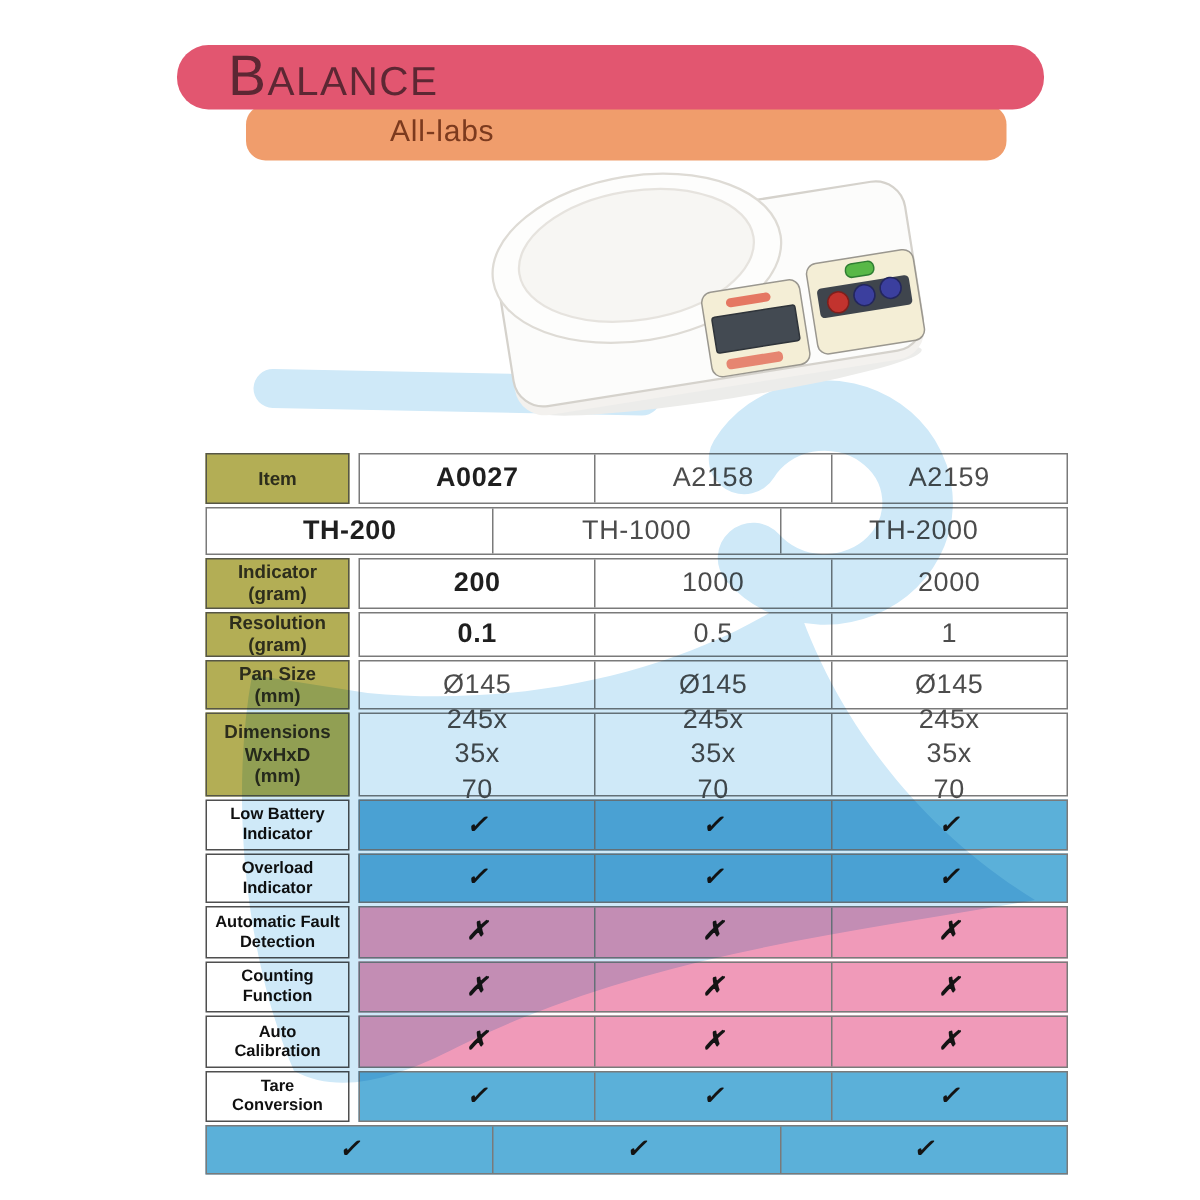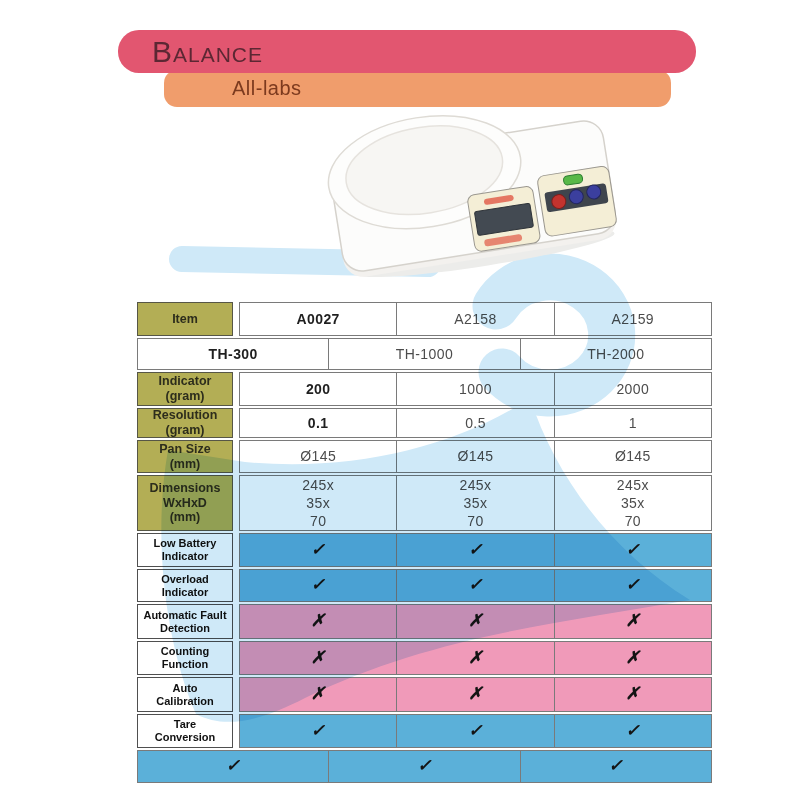--- a/index.html
+++ b/index.html
@@ -3,46 +3,46 @@
 <meta charset="utf-8">
 <style>
   html,body{margin:0;padding:0;background:#ffffff;}
   body{width:800px;height:800px;position:relative;overflow:hidden;
        font-family:"Liberation Sans", sans-serif;}
 
   
   .banner-red{position:absolute;left:118px;top:30px;width:578px;height:43px;
     background:#e25670;border-radius:21px;display:flex;align-items:center;
     padding-left:34px;box-sizing:border-box;z-index:6;}
-  .banner-title{font-variant:small-caps;font-size:30px;letter-spacing:1px;
+  .banner-title{font-variant:small-caps;font-size:38px;letter-spacing:1px;
     color:#5c2733;font-weight:500;}
   .banner-orange{position:absolute;left:164px;top:70px;width:507px;height:37px;
     background:#f09d6c;border-radius:13px;display:flex;align-items:center;
-    padding-left:68px;box-sizing:border-box;z-index:5;}
+    padding-left:96px;box-sizing:border-box;z-index:5;}
   .brand-name{font-size:20px;color:#7c3a1e;font-weight:500;letter-spacing:.5px;}
 
   
   .watermark{position:absolute;left:0;top:0;z-index:2;mix-blend-mode:multiply;
     pointer-events:none;}
 
   
   .scale-photo{position:absolute;left:318px;top:103px;z-index:3;}
 
   
   .spec-table{position:absolute;left:137px;top:302px;width:575px;z-index:1;}
   .trow{display:flex;gap:6px;margin-bottom:2px;}
   .lbl{width:96px;box-sizing:border-box;border:1px solid #565646;
     display:flex;align-items:center;justify-content:center;text-align:center;
     white-space:pre-line;line-height:1.18;}
   .lbl.olive{background:#b3ae55;color:#2d2d1c;font-weight:700;font-size:12.5px;}
   .lbl.plain{background:#ffffff;color:#101010;font-weight:700;font-size:11px;
     border-color:#4f4f4f;}
   .vals{flex:1;display:flex;border:1px solid #7a7a7a;box-sizing:border-box;}
   .cell{flex:1 1 0;display:flex;align-items:center;justify-content:center;
-    font-size:14px;color:#4c4c4c;letter-spacing:.4px;text-align:center;
+    font-size:18px;color:#4c4c4c;letter-spacing:.4px;text-align:center;
     white-space:pre-line;line-height:1.3;}
   .cell + .cell{border-left:1px solid #7a7a7a;}
   .vals.blue{background:#5bb0d9;}
   .vals.pink{background:#f09ab9;}
   .boldfirst .cell:first-child{font-weight:700;color:#1f1f1f;}
   .markrow .cell{font-size:17px;font-weight:700;font-style:italic;color:#141414;}
 </style>
 </head>
 <body>
 
@@ -89,21 +89,21 @@
     <div class="lbl olive">Item</div>
     <div class="vals">
       <div class="cell">A0027</div>
       <div class="cell">A2158</div>
       <div class="cell">A2159</div>
     </div>
   </div>
 
   <div class="trow boldfirst" style="height:32px">
     <div class="vals">
-      <div class="cell">TH-300</div>
+      <div class="cell">TH-200</div>
       <div class="cell">TH-1000</div>
       <div class="cell">TH-2000</div>
     </div>
   </div>
 
   <div class="trow boldfirst" style="height:34px">
     <div class="lbl olive">Indicator
 (gram)</div>
     <div class="vals">
       <div class="cell">200</div>

